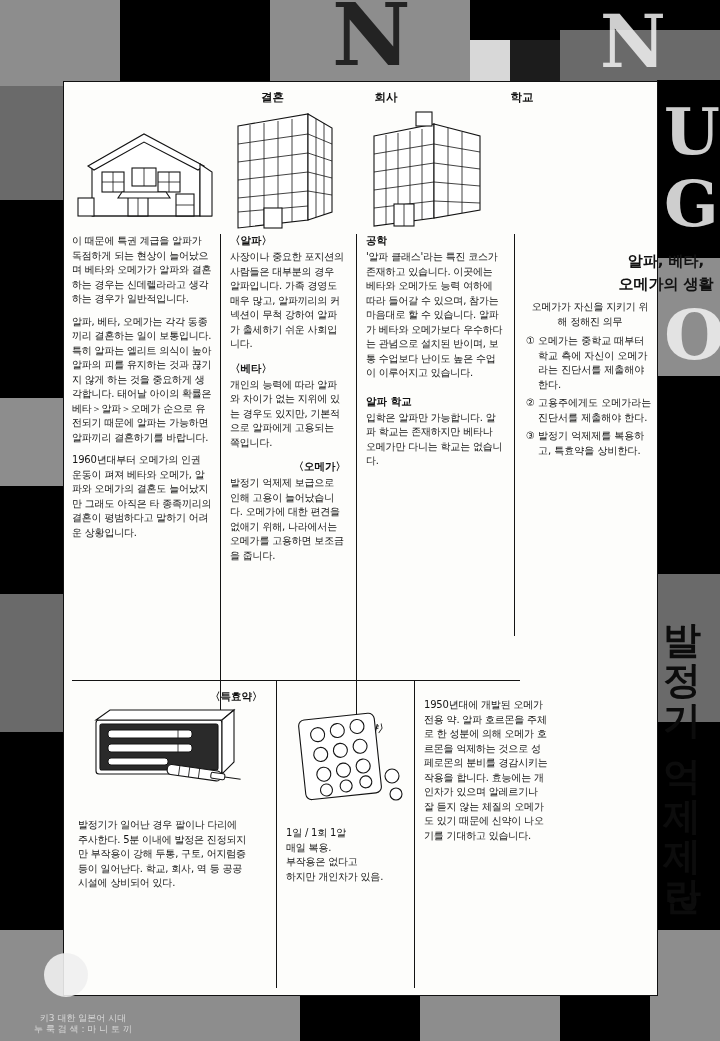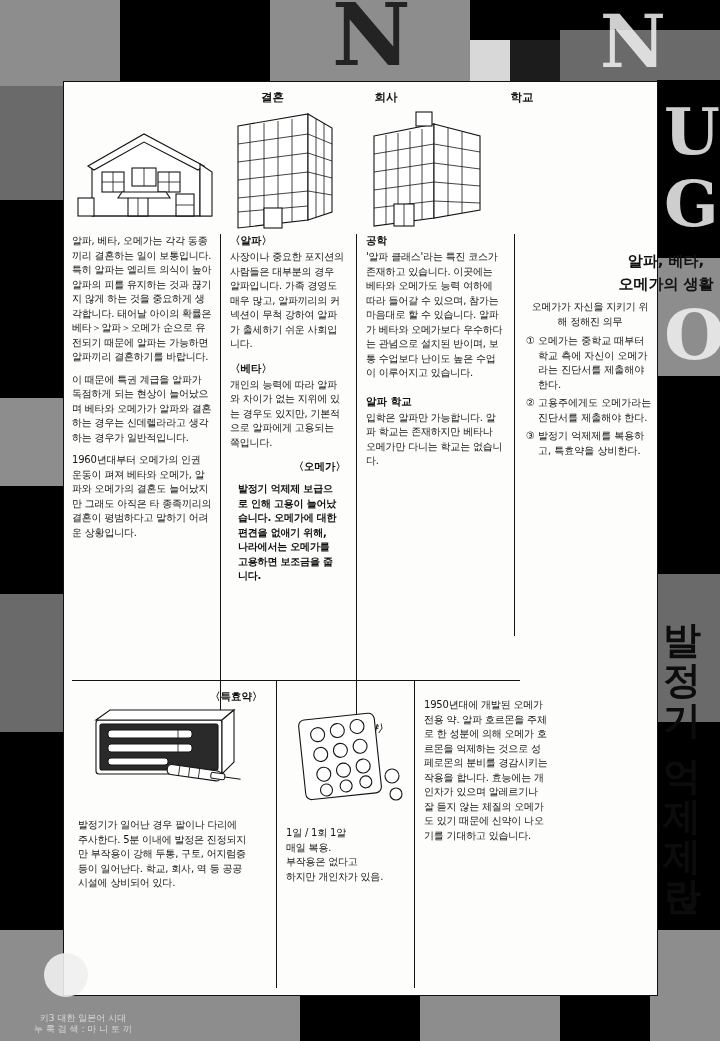--- a/index.html
+++ b/index.html
@@ -180,32 +180,32 @@
       <line x1="70" y1="76" x2="116" y2="80"></line>
       <line x1="70" y1="95" x2="116" y2="97"></line>
       <line x1="84" y1="22" x2="84" y2="110"></line>
       <line x1="98" y1="26" x2="98" y2="107"></line>
     </g>
     <rect class="ink-f" x="30" y="98" width="20" height="22"></rect>
     <line class="inkthin" x1="40" y1="98" x2="40" y2="120"></line>
   </svg>
 
   <div style="position:absolute;left:8px;top:152px;width:140px;">
+    <p class="body" style="margin:0 0 8px 0;">이 때문에 특권 계급을 알파가 독점하게 되는 현상이 늘어났으며 베타와 오메가가 알파와 결혼하는 경우는 신데렐라라고 생각하는 경우가 일반적입니다.</p>
     <p class="body" style="margin:0 0 8px 0;">알파, 베타, 오메가는 각각 동종끼리 결혼하는 일이 보통입니다. 특히 알파는 엘리트 의식이 높아 알파의 피를 유지하는 것과 끊기지 않게 하는 것을 중요하게 생각합니다. 태어날 아이의 확률은 베타＞알파＞오메가 순으로 유전되기 때문에 알파는 가능하면 알파끼리 결혼하기를 바랍니다.</p>
-    <p class="body" style="margin:0 0 8px 0;">이 때문에 특권 계급을 알파가 독점하게 되는 현상이 늘어났으며 베타와 오메가가 알파와 결혼하는 경우는 신데렐라라고 생각하는 경우가 일반적입니다.</p>
     <p class="body" style="margin:0;">1960년대부터 오메가의 인권 운동이 펴져 베타와 오메가, 알파와 오메가의 결혼도 늘어났지만 그래도 아직은 타 종족끼리의 결혼이 평범하다고 말하기 어려운 상황입니다.</p>
   </div>
 
   <div style="position:absolute;left:166px;top:152px;width:116px;">
     <div class="label" style="margin:0 0 2px 0;">〈알파〉</div>
     <p class="body" style="margin:0 0 10px 0;">사장이나 중요한 포지션의 사람들은 대부분의 경우 알파입니다. 가족 경영도 매우 많고, 알파끼리의 커넥션이 무척 강하여 알파가 출세하기 쉬운 사회입니다.</p>
     <div class="label" style="margin:0 0 2px 0;">〈베타〉</div>
     <p class="body" style="margin:0 0 10px 0;">개인의 능력에 따라 알파와 차이가 없는 지위에 있는 경우도 있지만, 기본적으로 알파에게 고용되는 쪽입니다.</p>
     <div class="label" style="margin:0 0 2px 0;text-align:right;">〈오메가〉</div>
-    <p class="body" style="margin:8px;font-weight:bold;">발정기 억제제 보급으로 인해 고용이 늘어났습니다. 오메가에 대한 편견을 없애기 위해, 나라에서는 오메가를 고용하면 보조금을 줍니다.</p>
+    <p class="body" style="margin:0;">발정기 억제제 보급으로 인해 고용이 늘어났습니다. 오메가에 대한 편견을 없애기 위해, 나라에서는 오메가를 고용하면 보조금을 줍니다.</p>
   </div>
 
   <div style="position:absolute;left:302px;top:152px;width:138px;">
     <div class="label" style="margin:0 0 2px 0;">공학</div>
     <p class="body" style="margin:0 0 14px 0;">'알파 클래스'라는 특진 코스가 존재하고 있습니다. 이곳에는 베타와 오메가도 능력 여하에 따라 들어갈 수 있으며, 참가는 마음대로 할 수 있습니다. 알파가 베타와 오메가보다 우수하다는 관념으로 설치된 반이며, 보통 수업보다 난이도 높은 수업이 이루어지고 있습니다.</p>
     <div class="label" style="margin:8px 0 2px 0;">알파 학교</div>
     <p class="body" style="margin:0;">입학은 알파만 가능합니다. 알파 학교는 존재하지만 베타나 오메가만 다니는 학교는 없습니다.</p>
   </div>
 
   <div id="rhead">

